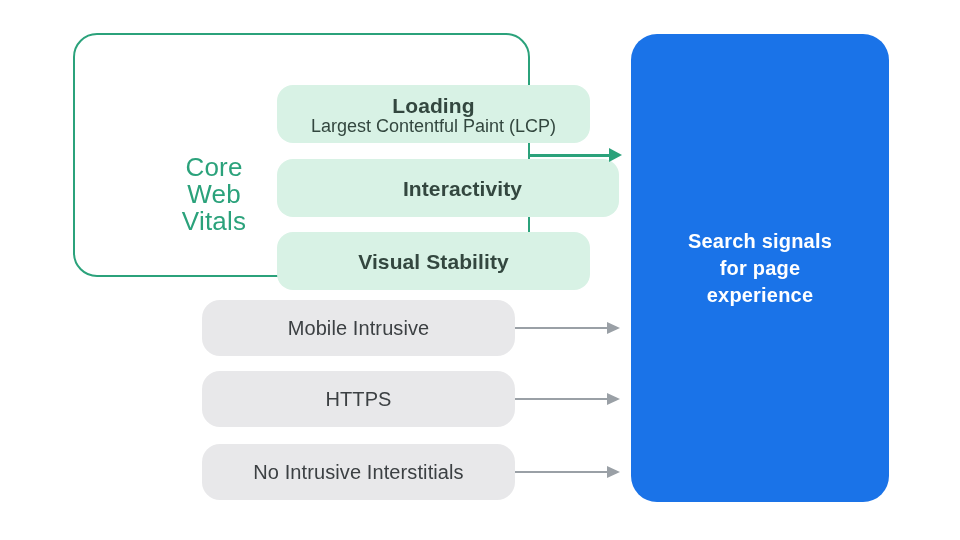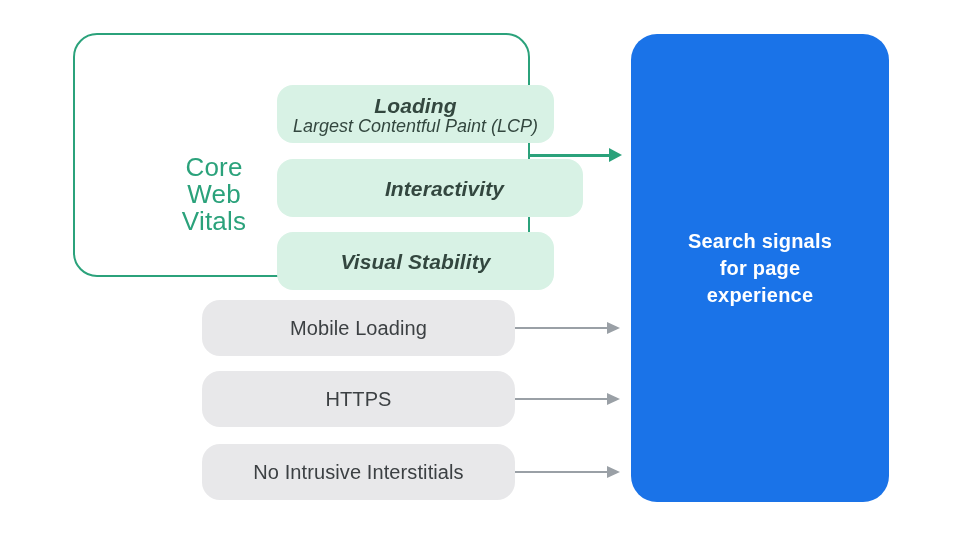--- a/index.html
+++ b/index.html
@@ -35,29 +35,28 @@
     font-size: 26px;
     line-height: 27px;
     font-weight: 400;
     letter-spacing: 0.2px;
   }
   .cwv-label span { display: block; }
 
   .vital-box {
     position: absolute;
     left: 202px;
-    width: 277px; height: 58px;
+    width: 313px; height: 58px;
     border-radius: 16px;
     background: var(--light-green, #D8F2E5);
     display: flex;
     flex-direction: column;
     align-items: center;
     justify-content: center;
     text-align: center;
-    font-style: italic;
   }
   .vital-1 { top: 50px; }
   .vital-2 { top: 124px; padding-left: 29px; }
   .vital-3 { top: 197px; }
   .vital-title {
     color: var(--dark-green-text, #33473F);
     font-size: 21px;
     line-height: 25px;
     font-weight: 700;
     letter-spacing: 0.1px;
@@ -160,21 +159,21 @@
     <div class="vital-box vital-2">
       <div class="vital-title">Interactivity</div>
     </div>
 
     <div class="vital-box vital-3">
       <div class="vital-title">Visual Stability</div>
     </div>
   </section>
 
   <div class="signal-box signal-1">
-    <span>Mobile Loading</span>
+    <span>Mobile Intrusive</span>
   </div>
   <div class="signal-box signal-3">
     <span>No Intrusive Interstitials</span>
   </div>
   <div class="signal-box signal-2">
     <span>HTTPS</span>
   </div>
 
   <div class="arrow green-arrow arrow-cwv">
     <span class="a-line"></span>

